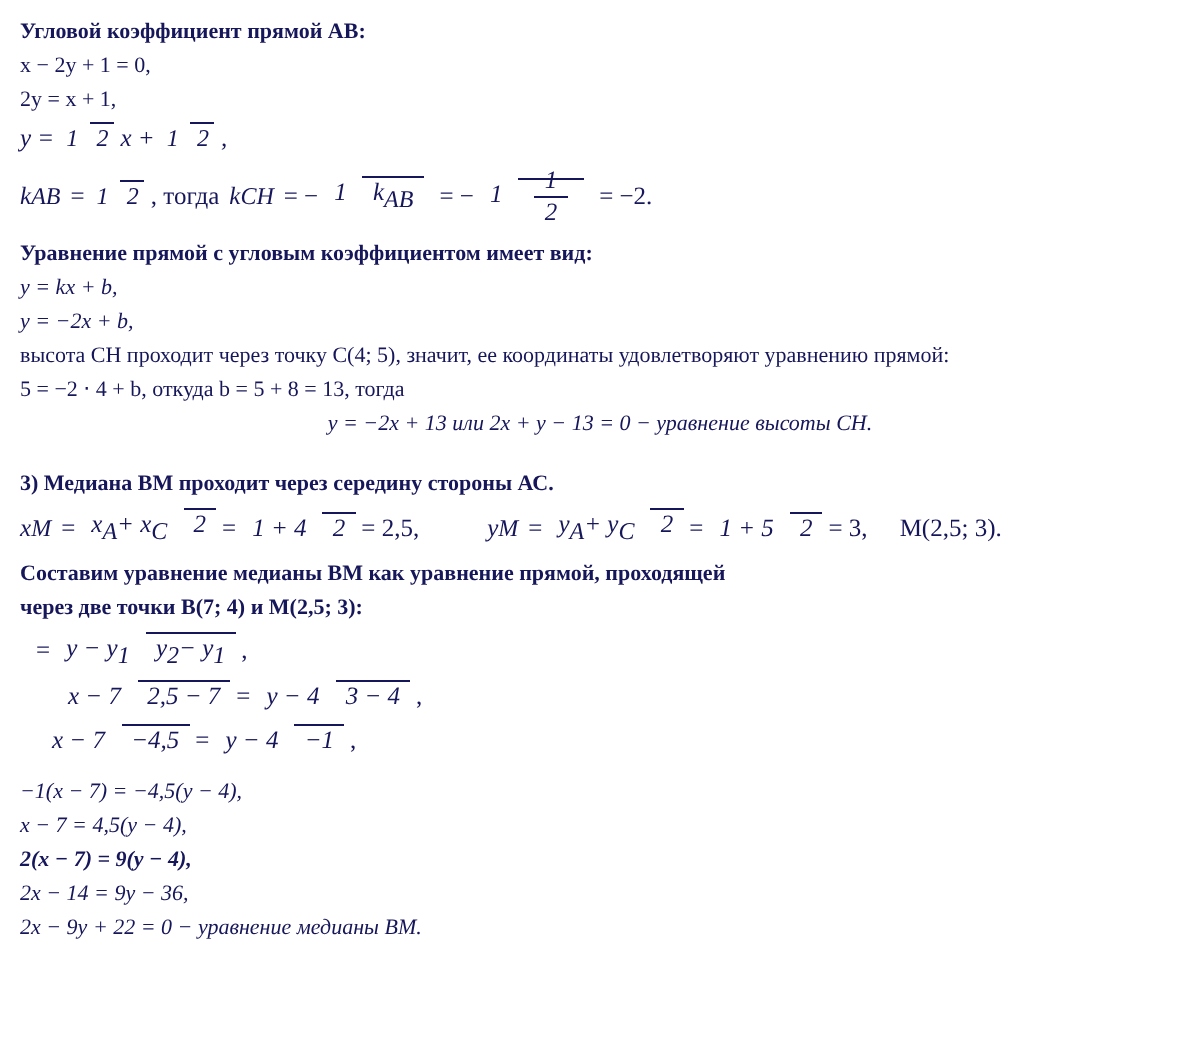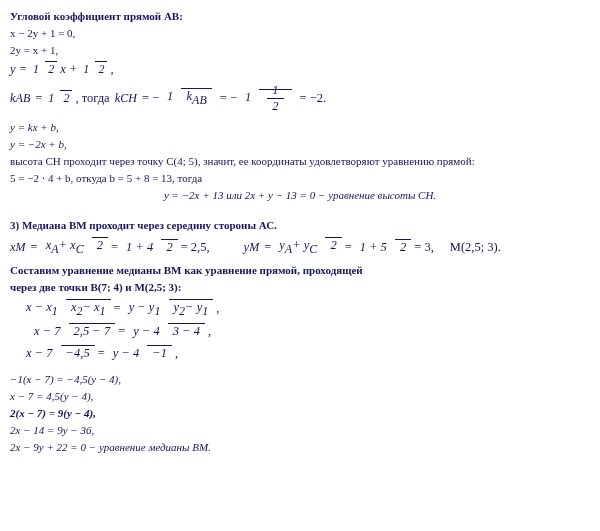--- a/index.html
+++ b/index.html
@@ -137,20 +137,21 @@
           <span class="num">1</span>
           <span class="den">2</span>
         </span>
       </span>
     </span>
     <span class="sp"></span>
     <span class="upr">= −2.</span>
   </div>
 
   <div class="gap-sm"></div>
+  <div class="line bold">Уравнение прямой с угловым коэффициентом имеет вид:</div>
   <div class="line" style="font-style:italic;">у = kх + b,</div>
   <div class="line" style="font-style:italic;">у = −2х + b,</div>
   <div class="line">высота СН проходит через точку С(4; 5), значит, ее координаты удовлетворяют уравнению прямой:</div>
   <div class="line">5 = −2 ⋅ 4 + b, откуда b = 5 + 8 = 13, тогда</div>
   <div class="line" style="font-style:italic;text-align:center;">у = −2х + 13  или  2х + у − 13 = 0 − уравнение высоты СН.</div>
 
   <div class="gap-lg"></div>
   <div class="line bold">3) Медиана ВМ проходит через середину стороны АС.</div>
 
   <div class="mathrow" style="margin-top:4px;">
@@ -185,24 +186,20 @@
     <span class="upr">= 3,</span>
     <span class="sp-lg"></span>
     <span class="upr">М(2,5; 3).</span>
   </div>
 
   <div class="gap-sm"></div>
   <div class="line bold">Составим уравнение медианы ВМ как уравнение прямой, проходящей</div>
   <div class="line bold">через две точки В(7; 4) и М(2,5; 3):</div>
 
   <div class="mathrow" style="margin-top:4px; margin-left:8px;">
-    <span class="frac big">
-      <span class="num"><span class="math">х − х</span><span class="sub">1</span></span>
-      <span class="den"><span class="math">х</span><span class="sub">2</span><span class="math">− х</span><span class="sub">1</span></span>
-    </span>
     <span class="upr">=</span>
     <span class="frac big">
       <span class="num"><span class="math">у − у</span><span class="sub">1</span></span>
       <span class="den"><span class="math">у</span><span class="sub">2</span><span class="math">− у</span><span class="sub">1</span></span>
     </span>
     <span class="upr">,</span>
   </div>
 
   <div class="gap-sm"></div>
   <div class="mathrow" style="margin-left:16px;">

